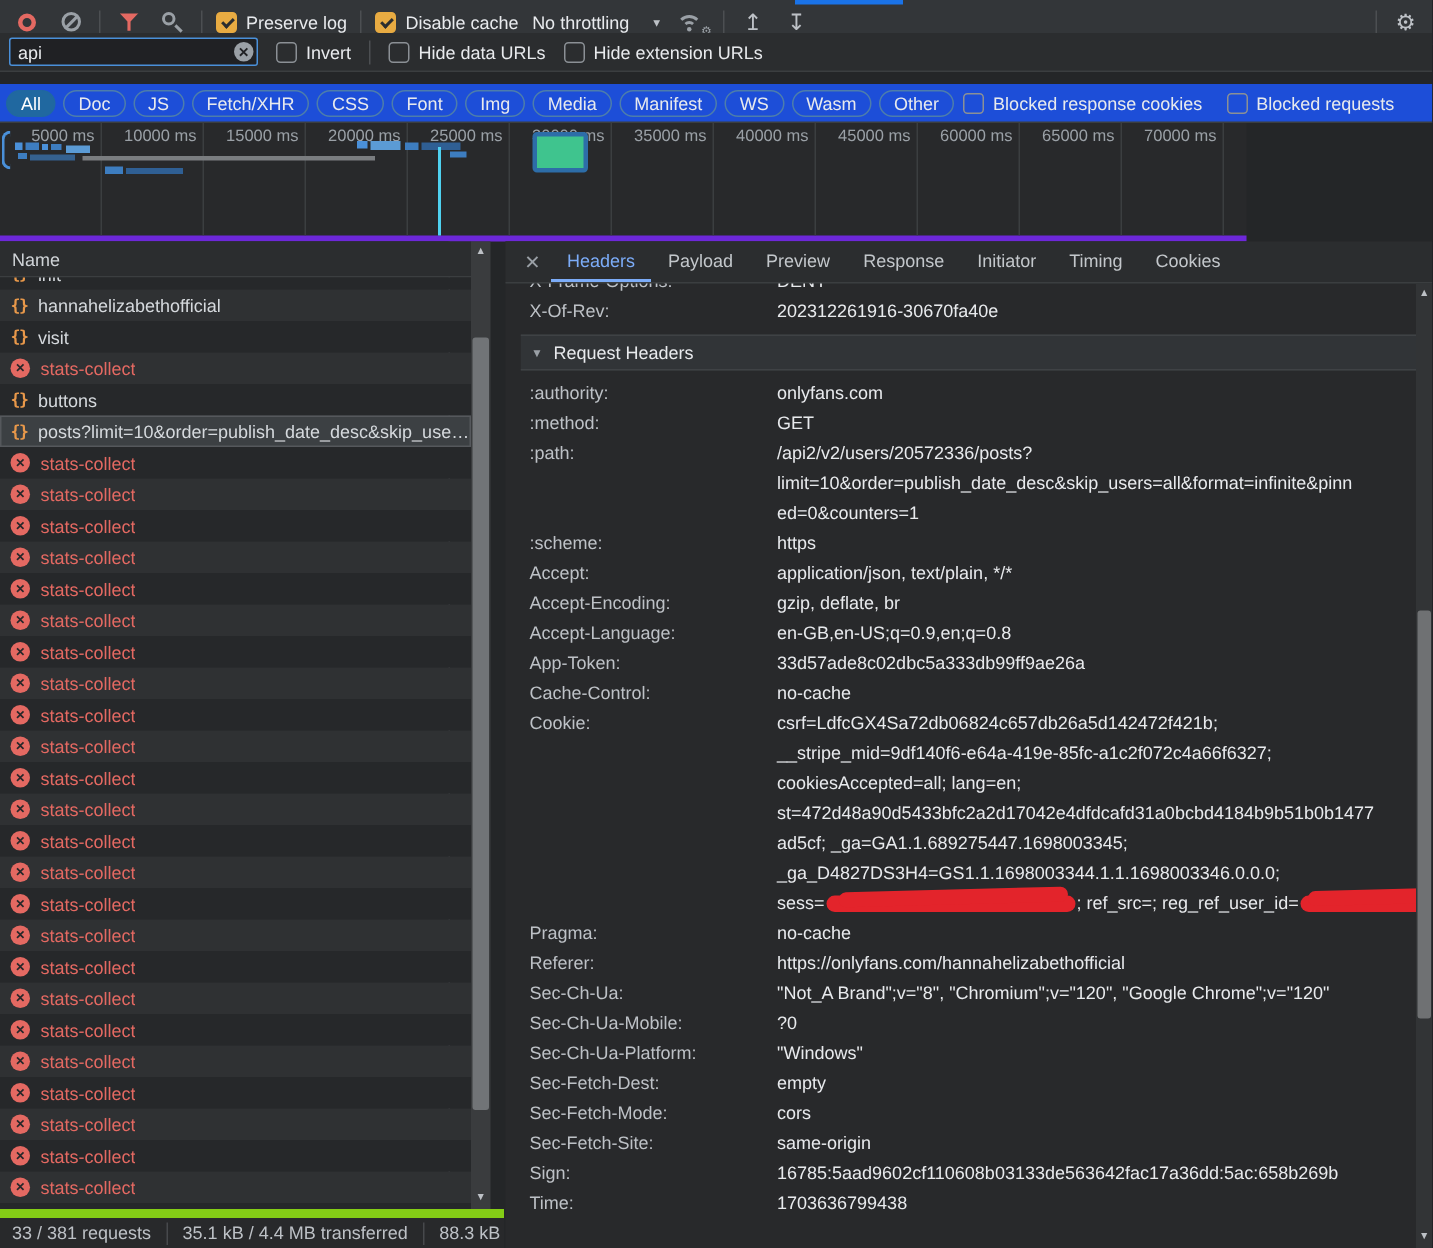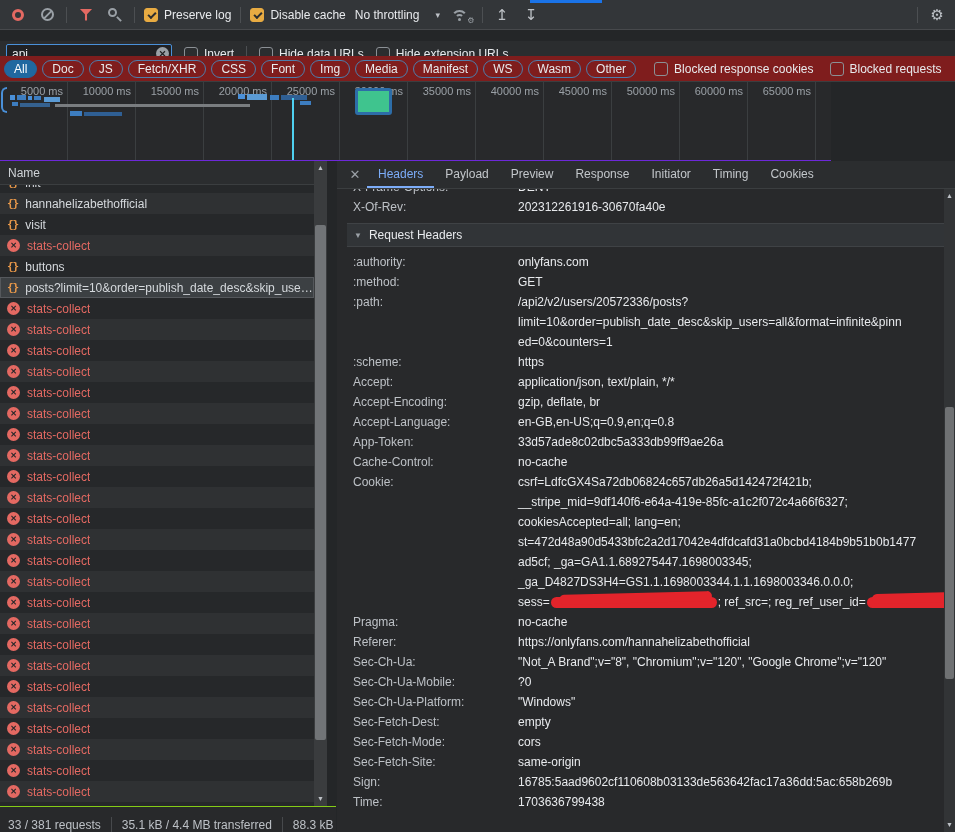--- a/index.html
+++ b/index.html
@@ -31,40 +31,40 @@
   .wifi .w1{left:0;top:2px;width:17px;height:17px}
   .wifi .w2{left:4px;top:6px;width:9px;height:9px}
   .wifi .dot{position:absolute;left:7px;top:10px;width:3px;height:3px;background:#9aa0a6;border-radius:50%}
   .wifi .gearlet{position:absolute;right:-4px;bottom:-3px;font-size:8px;color:#9aa0a6}
   .arrowbtn{font-size:15px;color:#bdc1c6}
   .gearbtn{font-size:15px;color:#bdc1c6}
   #tabfrag{position:absolute;left:530px;top:0;width:72px;height:3px;background:#1a73e8}
   .pushR{margin-left:auto}
 
   
-  #filterrow{position:absolute;left:0;top:41px;width:955px;height:26px;background:#2b2d2f;
+  #filterrow{position:absolute;left:0;top:22px;width:955px;height:26px;background:#2b2d2f;
              border-bottom:1px solid #3b3e40;display:flex;align-items:center;gap:12px;padding:0 6px}
   .searchwrap{position:relative;width:166px;height:19px}
   .searchwrap input{width:100%;height:100%;background:#202124;border:1px solid #4a90d9;border-radius:2px;
                     color:#e8eaed;font:12px "Liberation Sans",sans-serif;padding:0 18px 0 5px;outline:none}
   .clearx{position:absolute;right:3px;top:3px;width:13px;height:13px;border-radius:50%;background:#9aa0a6;
           color:#202124;font-size:9px;font-weight:bold;display:flex;align-items:center;justify-content:center;cursor:pointer}
 
   
-  #typerow{position:absolute;left:0;top:56px;width:955px;height:26px;background:#7f1d1d;
-           border-bottom:1px solid #3b3e40;display:flex;align-items:center;gap:12px;padding:0 4px;overflow:hidden}
+  #typerow{position:absolute;left:0;top:56px;width:955px;height:26px;background:#1d4ed8;
+           border-bottom:1px solid #3b3e40;display:flex;align-items:center;padding:0 4px;overflow:hidden}
   #pills{display:flex;align-items:center;gap:5px}
   .pill{height:18px;line-height:16px;padding:0 9px;border:1px solid #4d7dab;border-radius:9px;color:#e8eaed;
         white-space:nowrap;cursor:pointer}
   .pill.active{background:#2068a0;border-color:#2068a0;color:#fff}
   #advfilters{display:flex;align-items:center;gap:16px;margin-left:6px}
 
   
   #overview{position:absolute;left:0;top:82px;width:831px;height:79px;background:#28292b;
-            border-bottom:1px solid #6d28d9;overflow:hidden;cursor:ew-resize}
+            border-bottom:4px solid #6d28d9;overflow:hidden;cursor:ew-resize}
   #ticks{display:flex;height:100%}
   .tick{flex:0 0 68px;height:100%;border-right:1px solid #3b3e40;text-align:right;
         padding:3px 4px 0 0;color:#9aa0a6;font-size:11px;white-space:nowrap}
   .mark{position:absolute}
   .bracket{left:1px;top:5px;width:6px;height:26px;border:2px solid #4a90d9;border-right:none;border-radius:6px 0 0 6px}
 
   
   #main{position:absolute;left:0;top:161px;width:955px;height:671px}
   #leftpane{position:absolute;left:0;top:0;width:300px;height:100%;border-right:1px solid #47494c;background:#242628}
   #nameheader{position:absolute;left:0;top:0;width:314px;height:24px;background:#2b2d2f;
@@ -80,22 +80,22 @@
   .ic-json{color:#e8984a;font-weight:bold;font-family:"DejaVu Sans Mono",monospace;font-size:11px;letter-spacing:-1px;flex:0 0 auto}
   .ic-err{width:13px;height:13px;border-radius:50%;background:#e46962;color:#26282a;font-size:8px;font-weight:bold;
           display:flex;align-items:center;justify-content:center;flex:0 0 13px}
 
   .vscroll{position:absolute;background:#3a3c3e}
   #lscroll{left:314px;top:0;width:13px;height:645px}
   #lscroll .thumb{position:absolute;left:1px;top:64px;width:11px;height:515px;background:#717477;border-radius:2px}
   .sarrow{position:absolute;left:0;width:13px;text-align:center;font-size:7px;color:#bdc1c6;line-height:10px}
   .sarrow.up{top:2px}.sarrow.down{bottom:2px}
 
-  #statusbar{position:absolute;left:0;bottom:0;width:336px;height:26px;background:#28292b;border-top:1px solid #84cc16;
-             display:flex;align-items:flex-end;gap:10px;padding-left:8px;color:#bdc1c6;white-space:nowrap}
+  #statusbar{position:absolute;left:0;bottom:0;width:336px;height:26px;background:#28292b;border-top:6px solid #84cc16;
+             display:flex;align-items:center;gap:10px;padding-left:8px;color:#bdc1c6;white-space:nowrap}
   .sdiv{width:1px;height:15px;background:#47494c}
 
   
   #rightpane{position:absolute;left:337px;top:0;width:618px;height:100%;background:#28292b}
   #tabbar{position:absolute;left:0;top:0;width:100%;height:28px;background:#2b2d2f;border-bottom:1px solid #3b3e40;
           display:flex;align-items:center;padding-left:6px}
   .closex{width:24px;text-align:center;color:#9aa0a6;font-size:13px;cursor:pointer}
   .tab{height:27px;line-height:27px;padding:0 11px;color:#c3c7cb;cursor:pointer;white-space:nowrap}
   .tab.active{color:#7cacf8;box-shadow:inset 0 -2px 0 #7cacf8}
 
@@ -223,21 +223,20 @@
     <div id="ticks">
         <div class="tick">5000 ms</div>
         <div class="tick">10000 ms</div>
         <div class="tick">15000 ms</div>
         <div class="tick">20000 ms</div>
         <div class="tick">25000 ms</div>
         <div class="tick">30000 ms</div>
         <div class="tick">35000 ms</div>
         <div class="tick">40000 ms</div>
         <div class="tick">45000 ms</div>
-        <div class="tick">50000 ms</div>
         <div class="tick">60000 ms</div>
         <div class="tick">65000 ms</div>
         <div class="tick">70000 ms</div>
       </div>
     <div>
       <div class="mark bracket"></div>
       <div class="mark" style="left:55px;top:22px;width:195px;height:3px;background:#7a7d80"></div>
       <div class="mark" style="left:10px;top:13px;width:5px;height:5px;background:#4a90d9"></div>
       <div class="mark" style="left:17px;top:13px;width:9px;height:5px;background:#3d7dc0"></div>
       <div class="mark" style="left:28px;top:14px;width:4px;height:4px;background:#4a90d9"></div>

